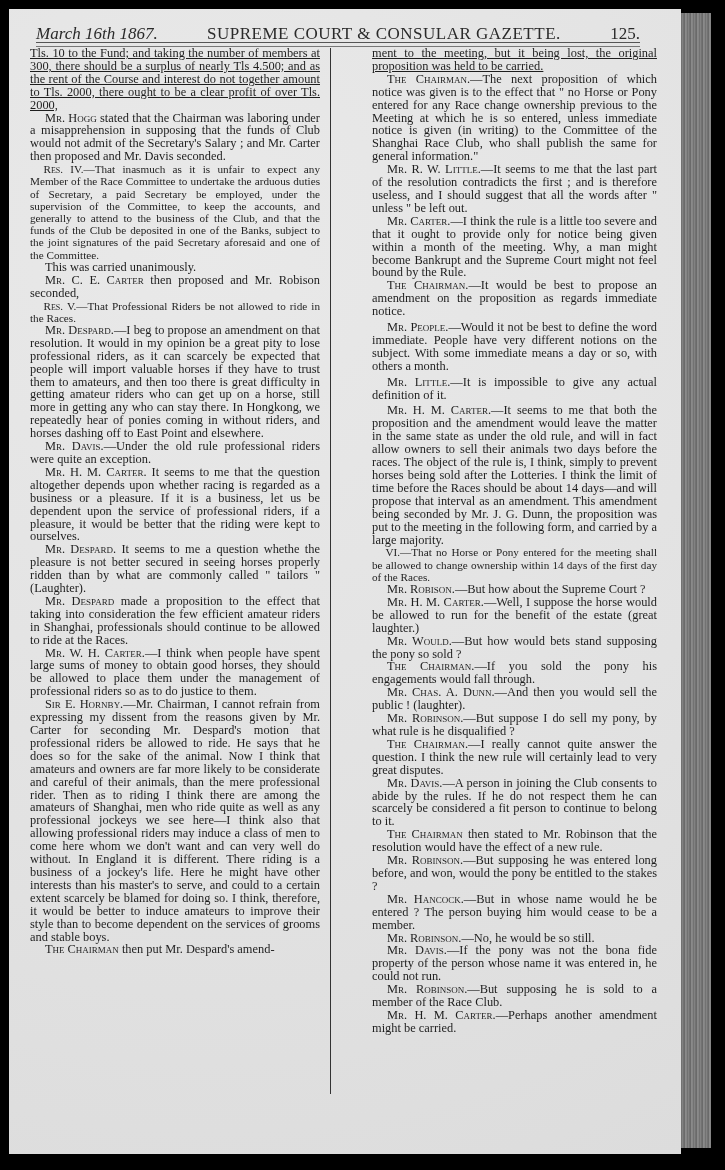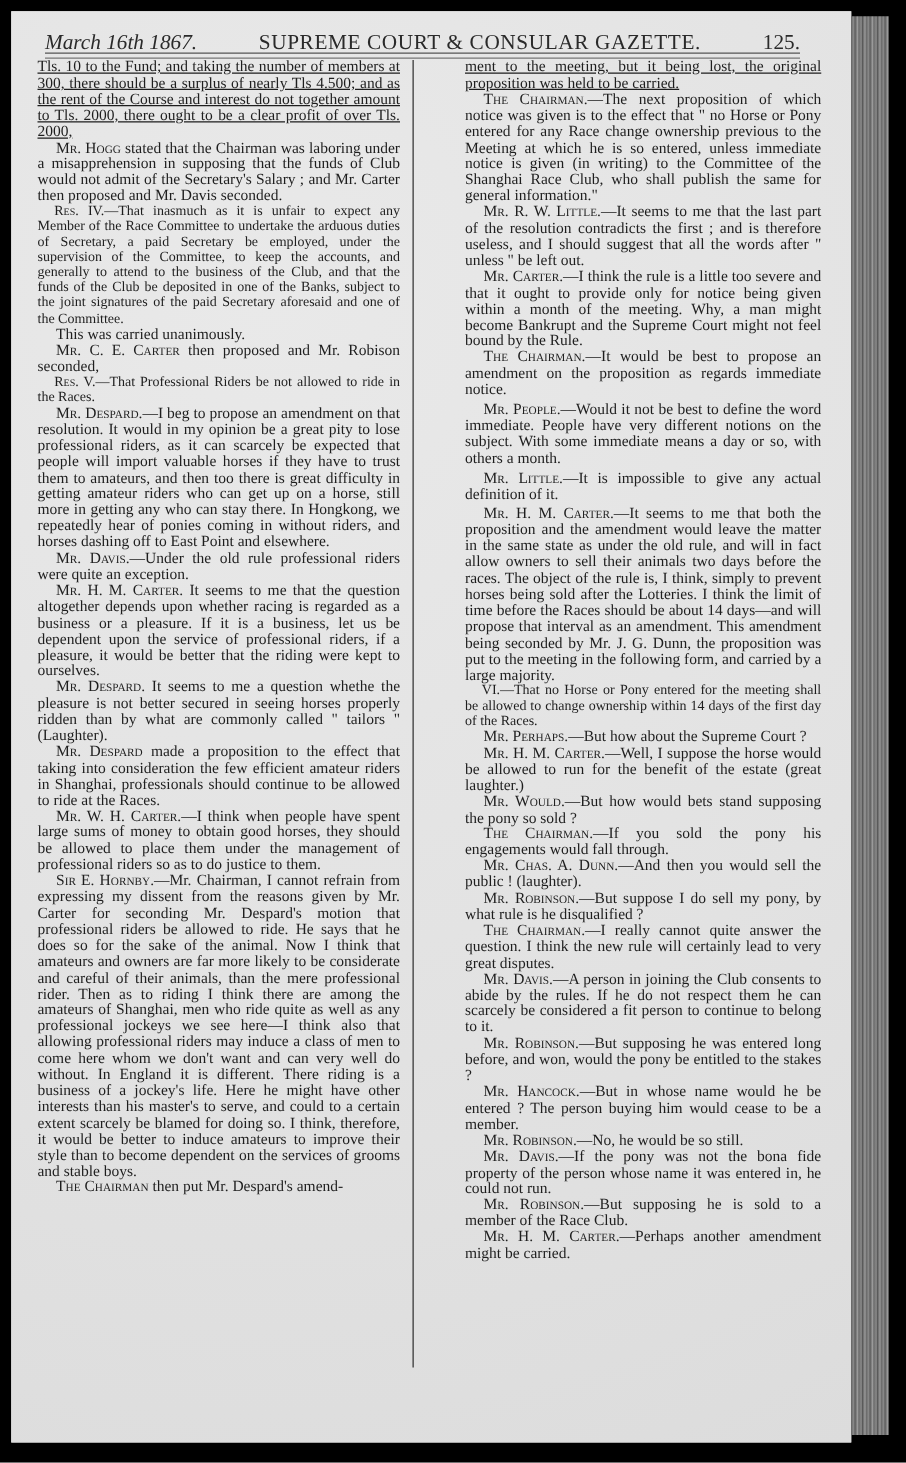--- a/index.html
+++ b/index.html
@@ -71,27 +71,28 @@
 <div class="col right" id="col-right">
     <p class="para noindent"><span>ment to the meeting, but it being lost, the original proposition was held to be carried.</span></p>
     <p class="para"><span class="sc">The Chairman.</span><span>—The next proposition of which notice was given is to the effect that " no Horse or Pony entered for any Race change ownership previous to the Meeting at which he is so entered, unless immediate notice is given (in writing) to the Committee of the Shanghai Race Club, who shall publish the same for general information."</span></p>
     <p class="para"><span class="sc">Mr. R. W. Little.</span><span>—It seems to me that the last part of the resolution contradicts the first ; and is therefore useless, and I should suggest that all the words after " unless " be left out.</span></p>
     <p class="para"><span class="sc">Mr. Carter.</span><span>—I think the rule is a little too severe and that it ought to provide only for notice being given within a month of the meeting. Why, a man might become Bankrupt and the Supreme Court might not feel bound by the Rule.</span></p>
     <p class="para"><span class="sc">The Chairman.</span><span>—It would be best to propose an amendment on the proposition as regards immediate notice.</span></p>
     <p class="para gap"><span class="sc">Mr. People.</span><span>—Would it not be best to define the word immediate. People have very different notions on the subject. With some immediate means a day or so, with others a month.</span></p>
     <p class="para gap"><span class="sc">Mr. Little.</span><span>—It is impossible to give any actual definition of it.</span></p>
     <p class="para gap"><span class="sc">Mr. H. M. Carter.</span><span>—It seems to me that both the proposition and the amendment would leave the matter in the same state as under the old rule, and will in fact allow owners to sell their animals two days before the races. The object of the rule is, I think, simply to prevent horses being sold after the Lotteries. I think the limit of time before the Races should be about 14 days—and will propose that interval as an amendment. This amendment being seconded by Mr. J. G. Dunn, the proposition was put to the meeting in the following form, and carried by a large majority.</span></p>
     <p class="para res"><span class="sc">VI.</span><span>—That no Horse or Pony entered for the meeting shall be allowed to change ownership within 14 days of the first day of the Races.</span></p>
-    <p class="para"><span class="sc">Mr. Perhaps.</span><span>—But how about the Supreme Court ?</span></p>
+    <p class="para"><span class="sc">Mr. Robison.</span><span>—But how about the Supreme Court ?</span></p>
     <p class="para"><span class="sc">Mr. H. M. Carter.</span><span>—Well, I suppose the horse would be allowed to run for the benefit of the estate (great laughter.)</span></p>
     <p class="para"><span class="sc">Mr. Would.</span><span>—But how would bets stand supposing the pony so sold ?</span></p>
     <p class="para"><span class="sc">The Chairman.</span><span>—If you sold the pony his engagements would fall through.</span></p>
     <p class="para"><span class="sc">Mr. Chas. A. Dunn.</span><span>—And then you would sell the public ! (laughter).</span></p>
     <p class="para"><span class="sc">Mr. Robinson.</span><span>—But suppose I do sell my pony, by what rule is he disqualified ?</span></p>
     <p class="para"><span class="sc">The Chairman.</span><span>—I really cannot quite answer the question. I think the new rule will certainly lead to very great disputes.</span></p>
     <p class="para"><span class="sc">Mr. Davis.</span><span>—A person in joining the Club consents to abide by the rules. If he do not respect them he can scarcely be considered a fit person to continue to belong to it.</span></p>
+    <p class="para"><span class="sc">The Chairman</span><span> then stated to Mr. Robinson that the resolution would have the effect of a new rule.</span></p>
     <p class="para"><span class="sc">Mr. Robinson.</span><span>—But supposing he was entered long before, and won, would the pony be entitled to the stakes ?</span></p>
     <p class="para"><span class="sc">Mr. Hancock.</span><span>—But in whose name would he be entered ? The person buying him would cease to be a member.</span></p>
     <p class="para"><span class="sc">Mr. Robinson.</span><span>—No, he would be so still.</span></p>
     <p class="para"><span class="sc">Mr. Davis.</span><span>—If the pony was not the bona fide property of the person whose name it was entered in, he could not run.</span></p>
     <p class="para"><span class="sc">Mr. Robinson.</span><span>—But supposing he is sold to a member of the Race Club.</span></p>
     <p class="para"><span class="sc">Mr. H. M. Carter.</span><span>—Perhaps another amendment might be carried.</span></p>
   </div>
 
 </body></html>

